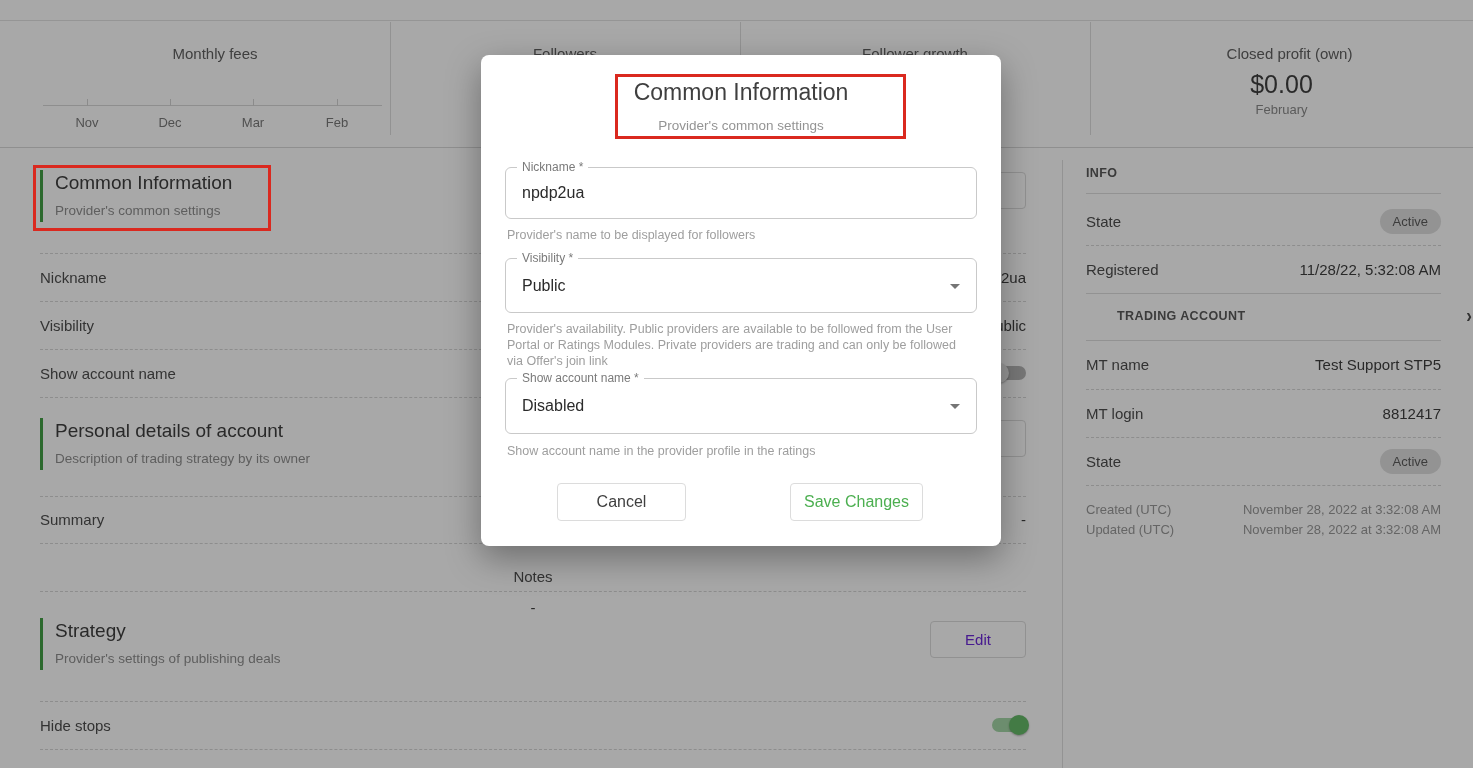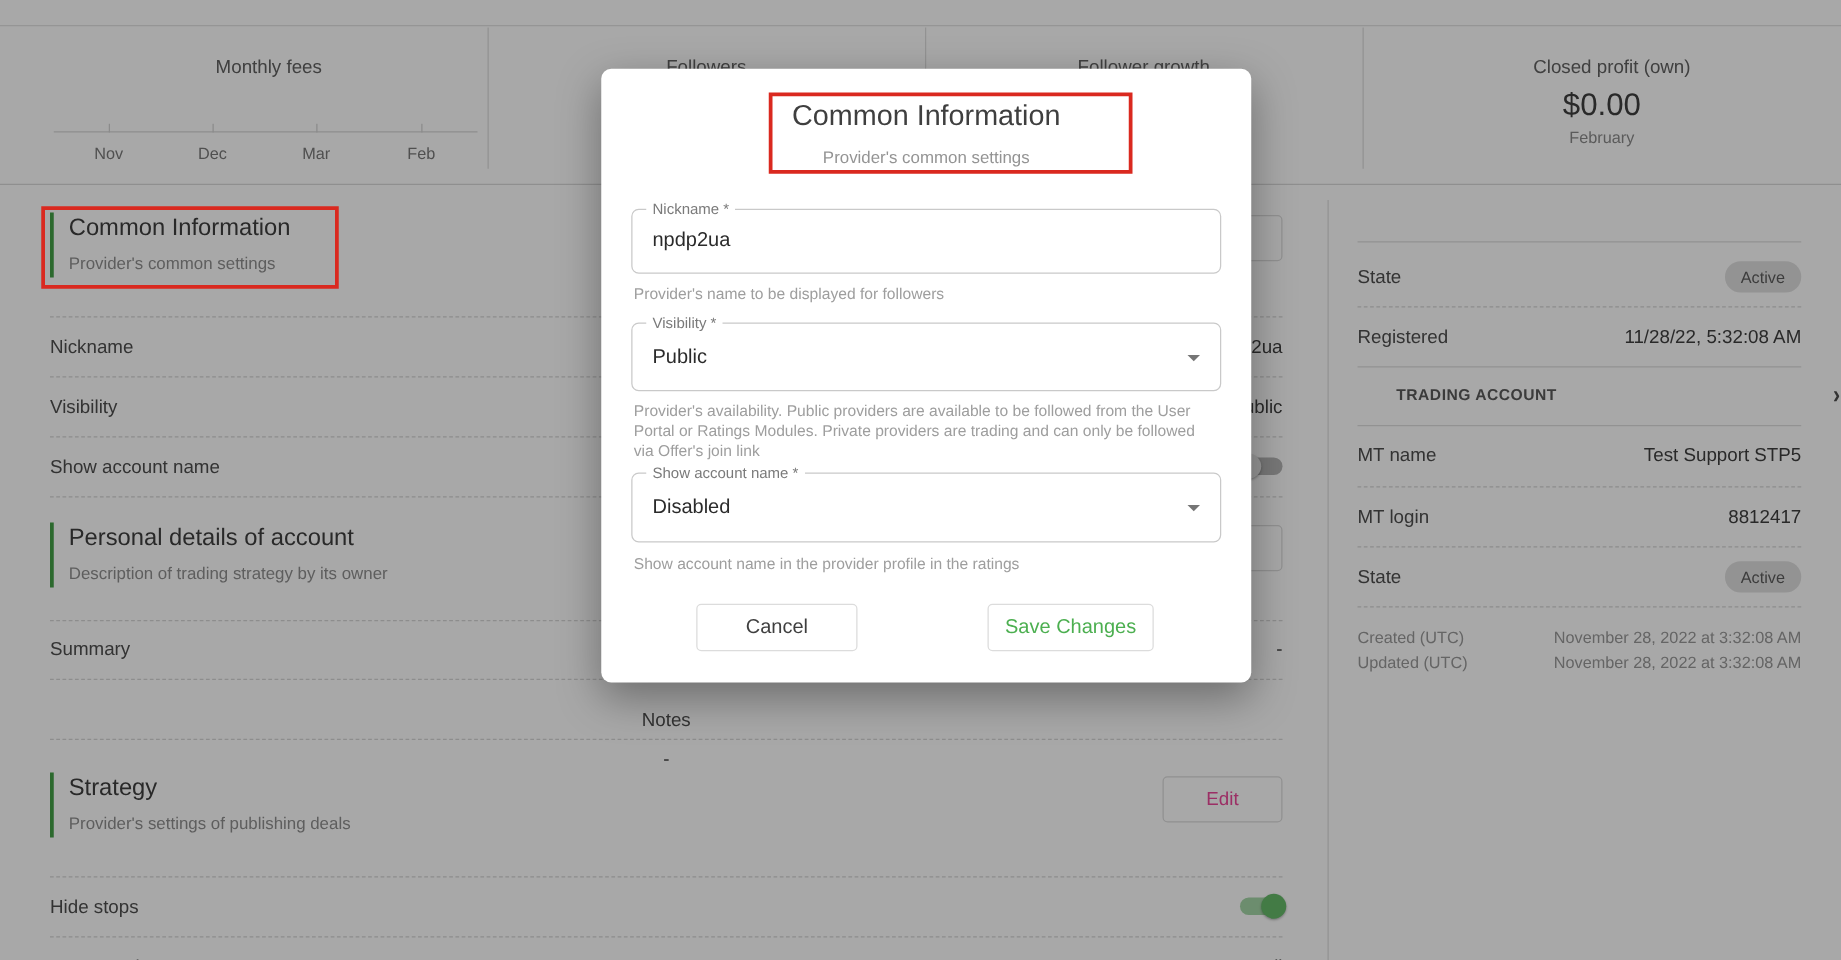--- a/index.html
+++ b/index.html
@@ -19,21 +19,21 @@
   .profit-value { position:absolute; top:70px; left:1090px; width:383px; text-align:center;
     font-size:25px; color:#3f3f3f; }
   .profit-period { position:absolute; top:102px; left:1090px; width:383px; text-align:center;
     font-size:13px; color:#8b8b8b; }
 
   
   .section-head { position:absolute; left:40px; border-left:3px solid #43a047; padding:2px 0 4px 12px; }
   .section-title { font-size:19px; color:#3f3f3f; }
   .section-sub { font-size:13.5px; color:#8f8f8f; margin-top:9px; }
   .edit-btn { position:absolute; left:930px; width:96px; height:37px; border:1px solid #dcdcdc;
-    border-radius:4px; background:#fff; font-size:15px; color:#ec4899; text-align:center;
+    border-radius:4px; background:#fff; font-size:15px; color:#6d28d9; text-align:center;
     line-height:35px; cursor:pointer; font-family:"Liberation Sans", sans-serif; }
   .dash { position:absolute; left:40px; width:986px; border-top:1px dashed #d6d6d6; }
   .row { position:absolute; left:40px; width:986px; display:flex; align-items:center;
     justify-content:space-between; }
   .row-label { font-size:15px; color:#4e4e4e; }
   .row-value { font-size:15px; color:#3f3f3f; }
 
   
   .switch { position:relative; width:34px; height:14px; border-radius:7px; }
   .switch .thumb { position:absolute; top:-3px; width:20px; height:20px; border-radius:50%;
@@ -178,20 +178,21 @@
         <span class="thumb"></span>
       </span>
     </div>
     <div class="dash" style="top:749px;"></div>
     <div class="row" style="top:749px;height:48px;">
       <span class="row-label">Stops mode</span>
       <span class="row-value">All</span>
     </div>
 
     <div class="panel-border"></div>
+    <div class="p-head" style="top:166px;">INFO</div>
     <div class="p-line" style="top:193px;"></div>
 
     <div class="p-row" style="top:197px;height:48px;">
       <span class="p-label">State</span>
       <span class="badge">Active</span>
     </div>
     <div class="p-dash" style="top:245px;"></div>
 
     <div class="p-row" style="top:245px;height:48px;">
       <span class="p-label">Registered</span>

